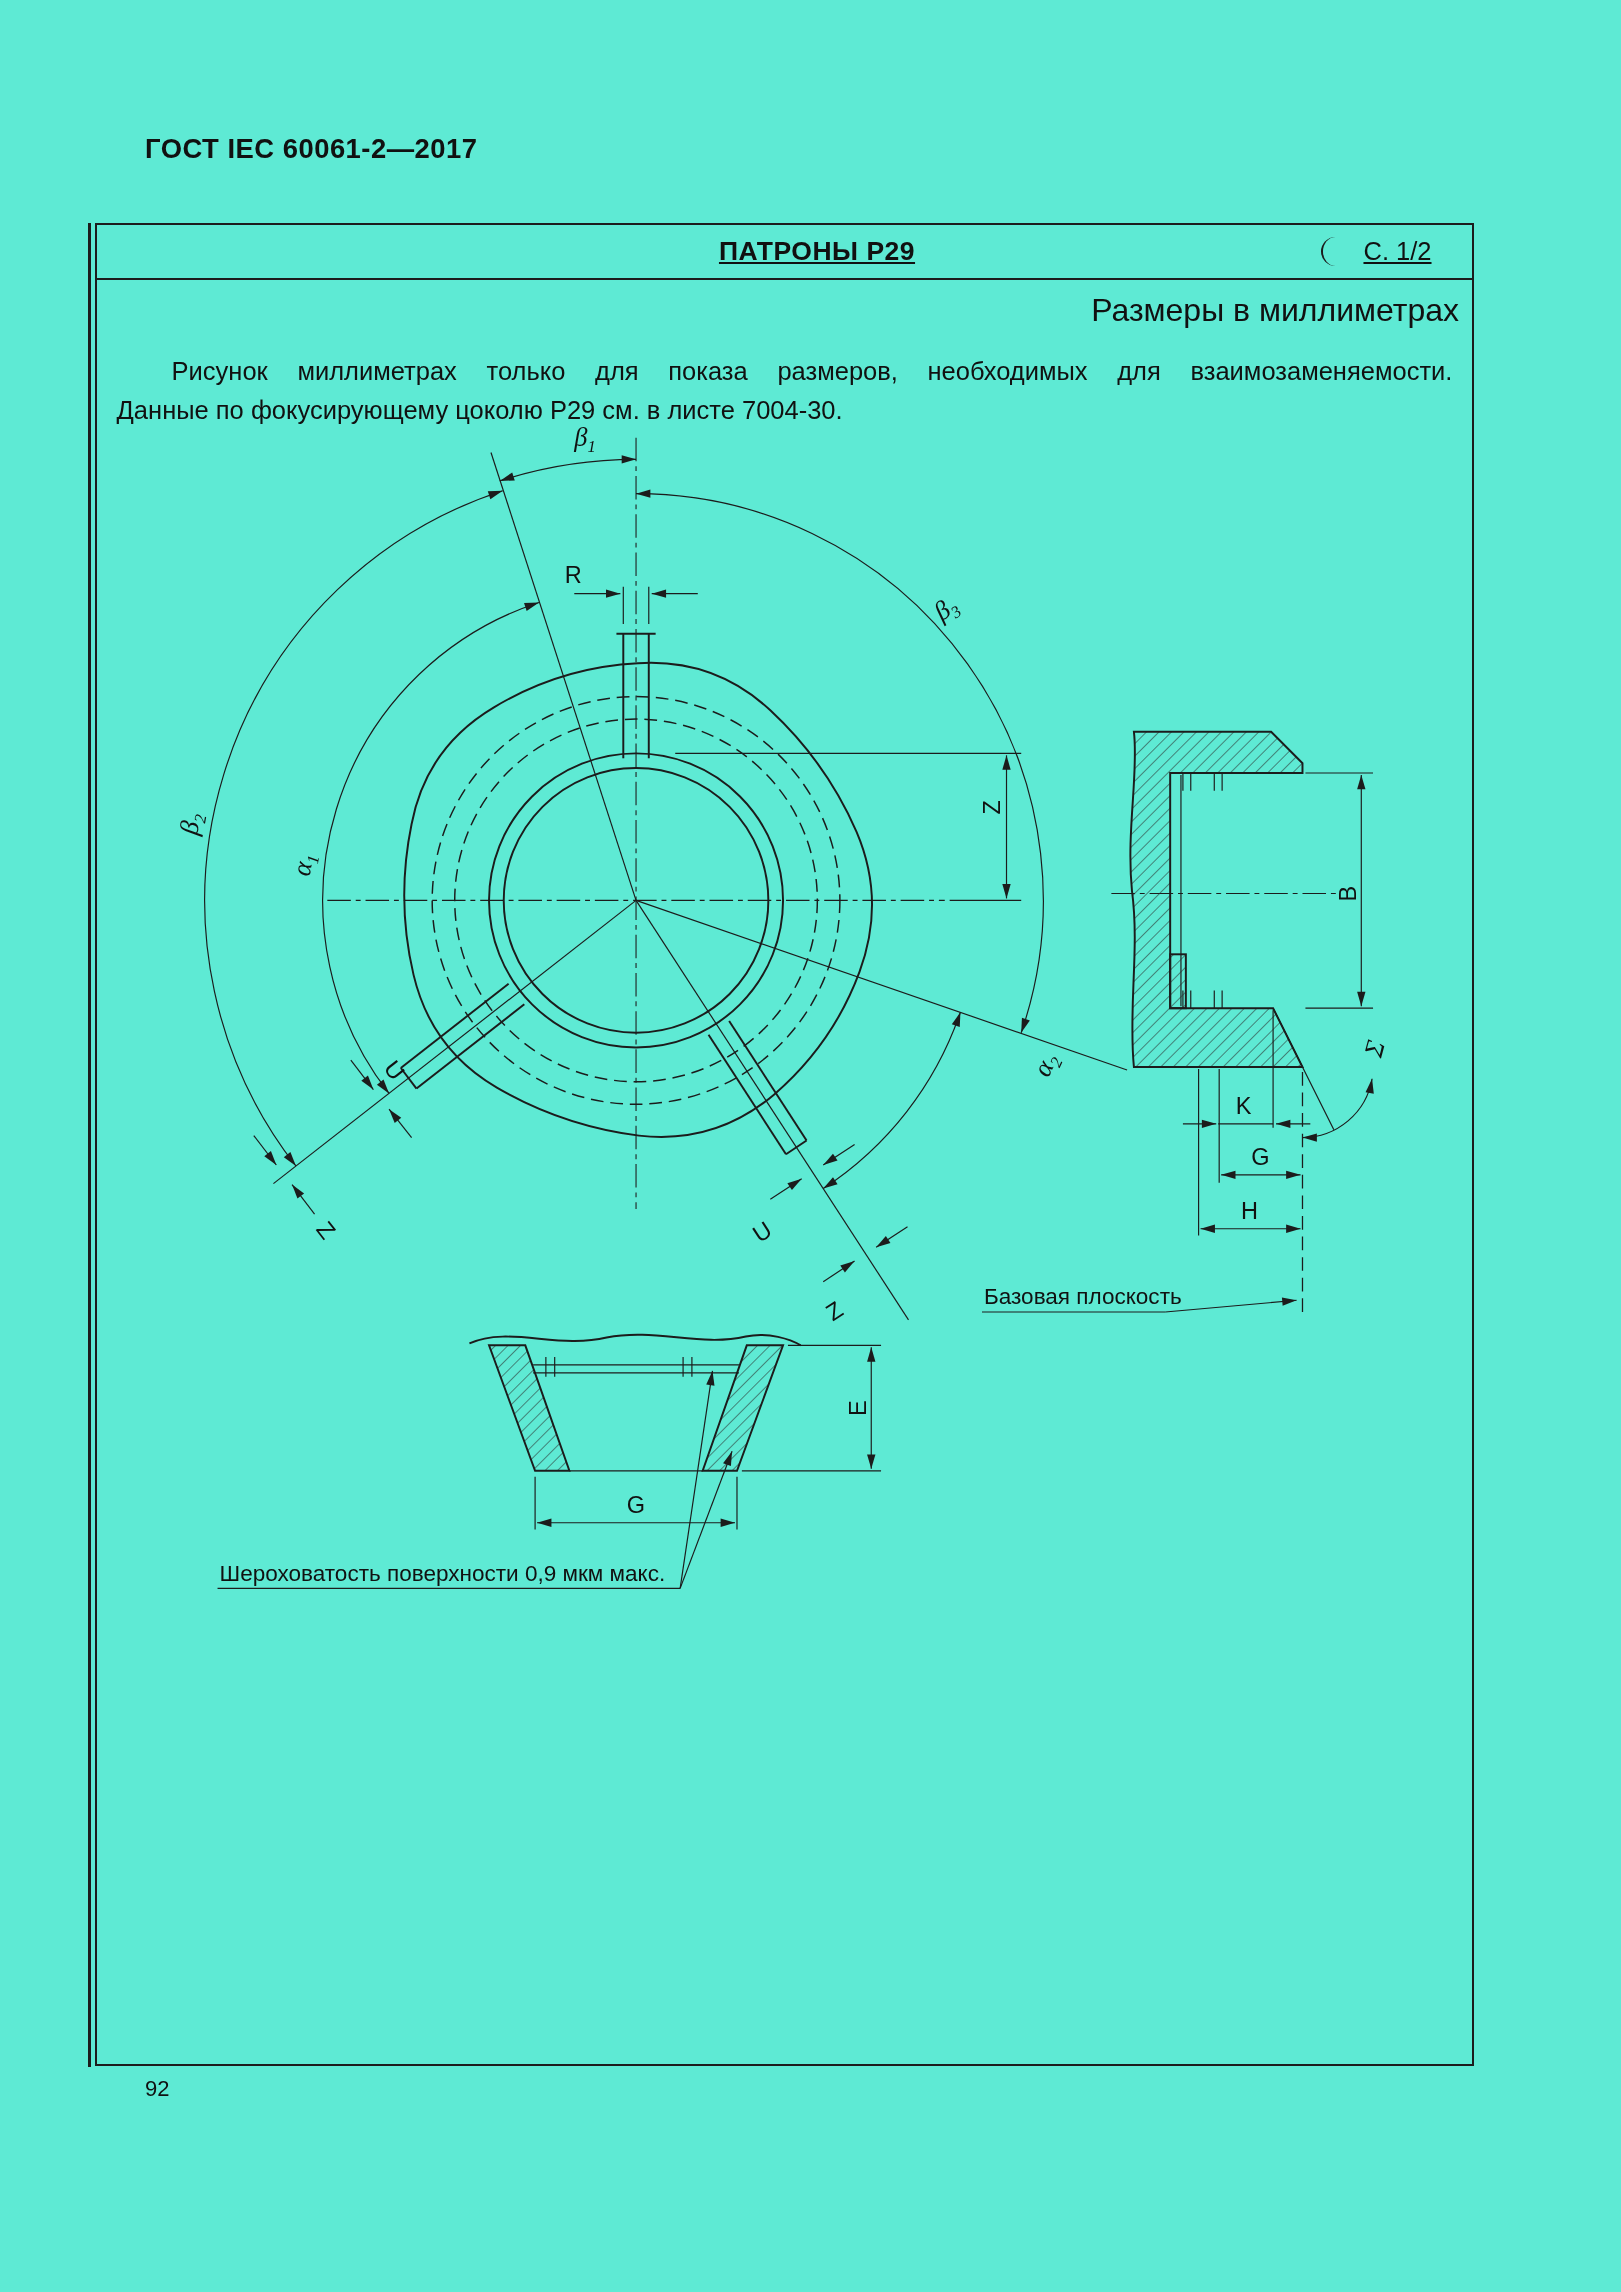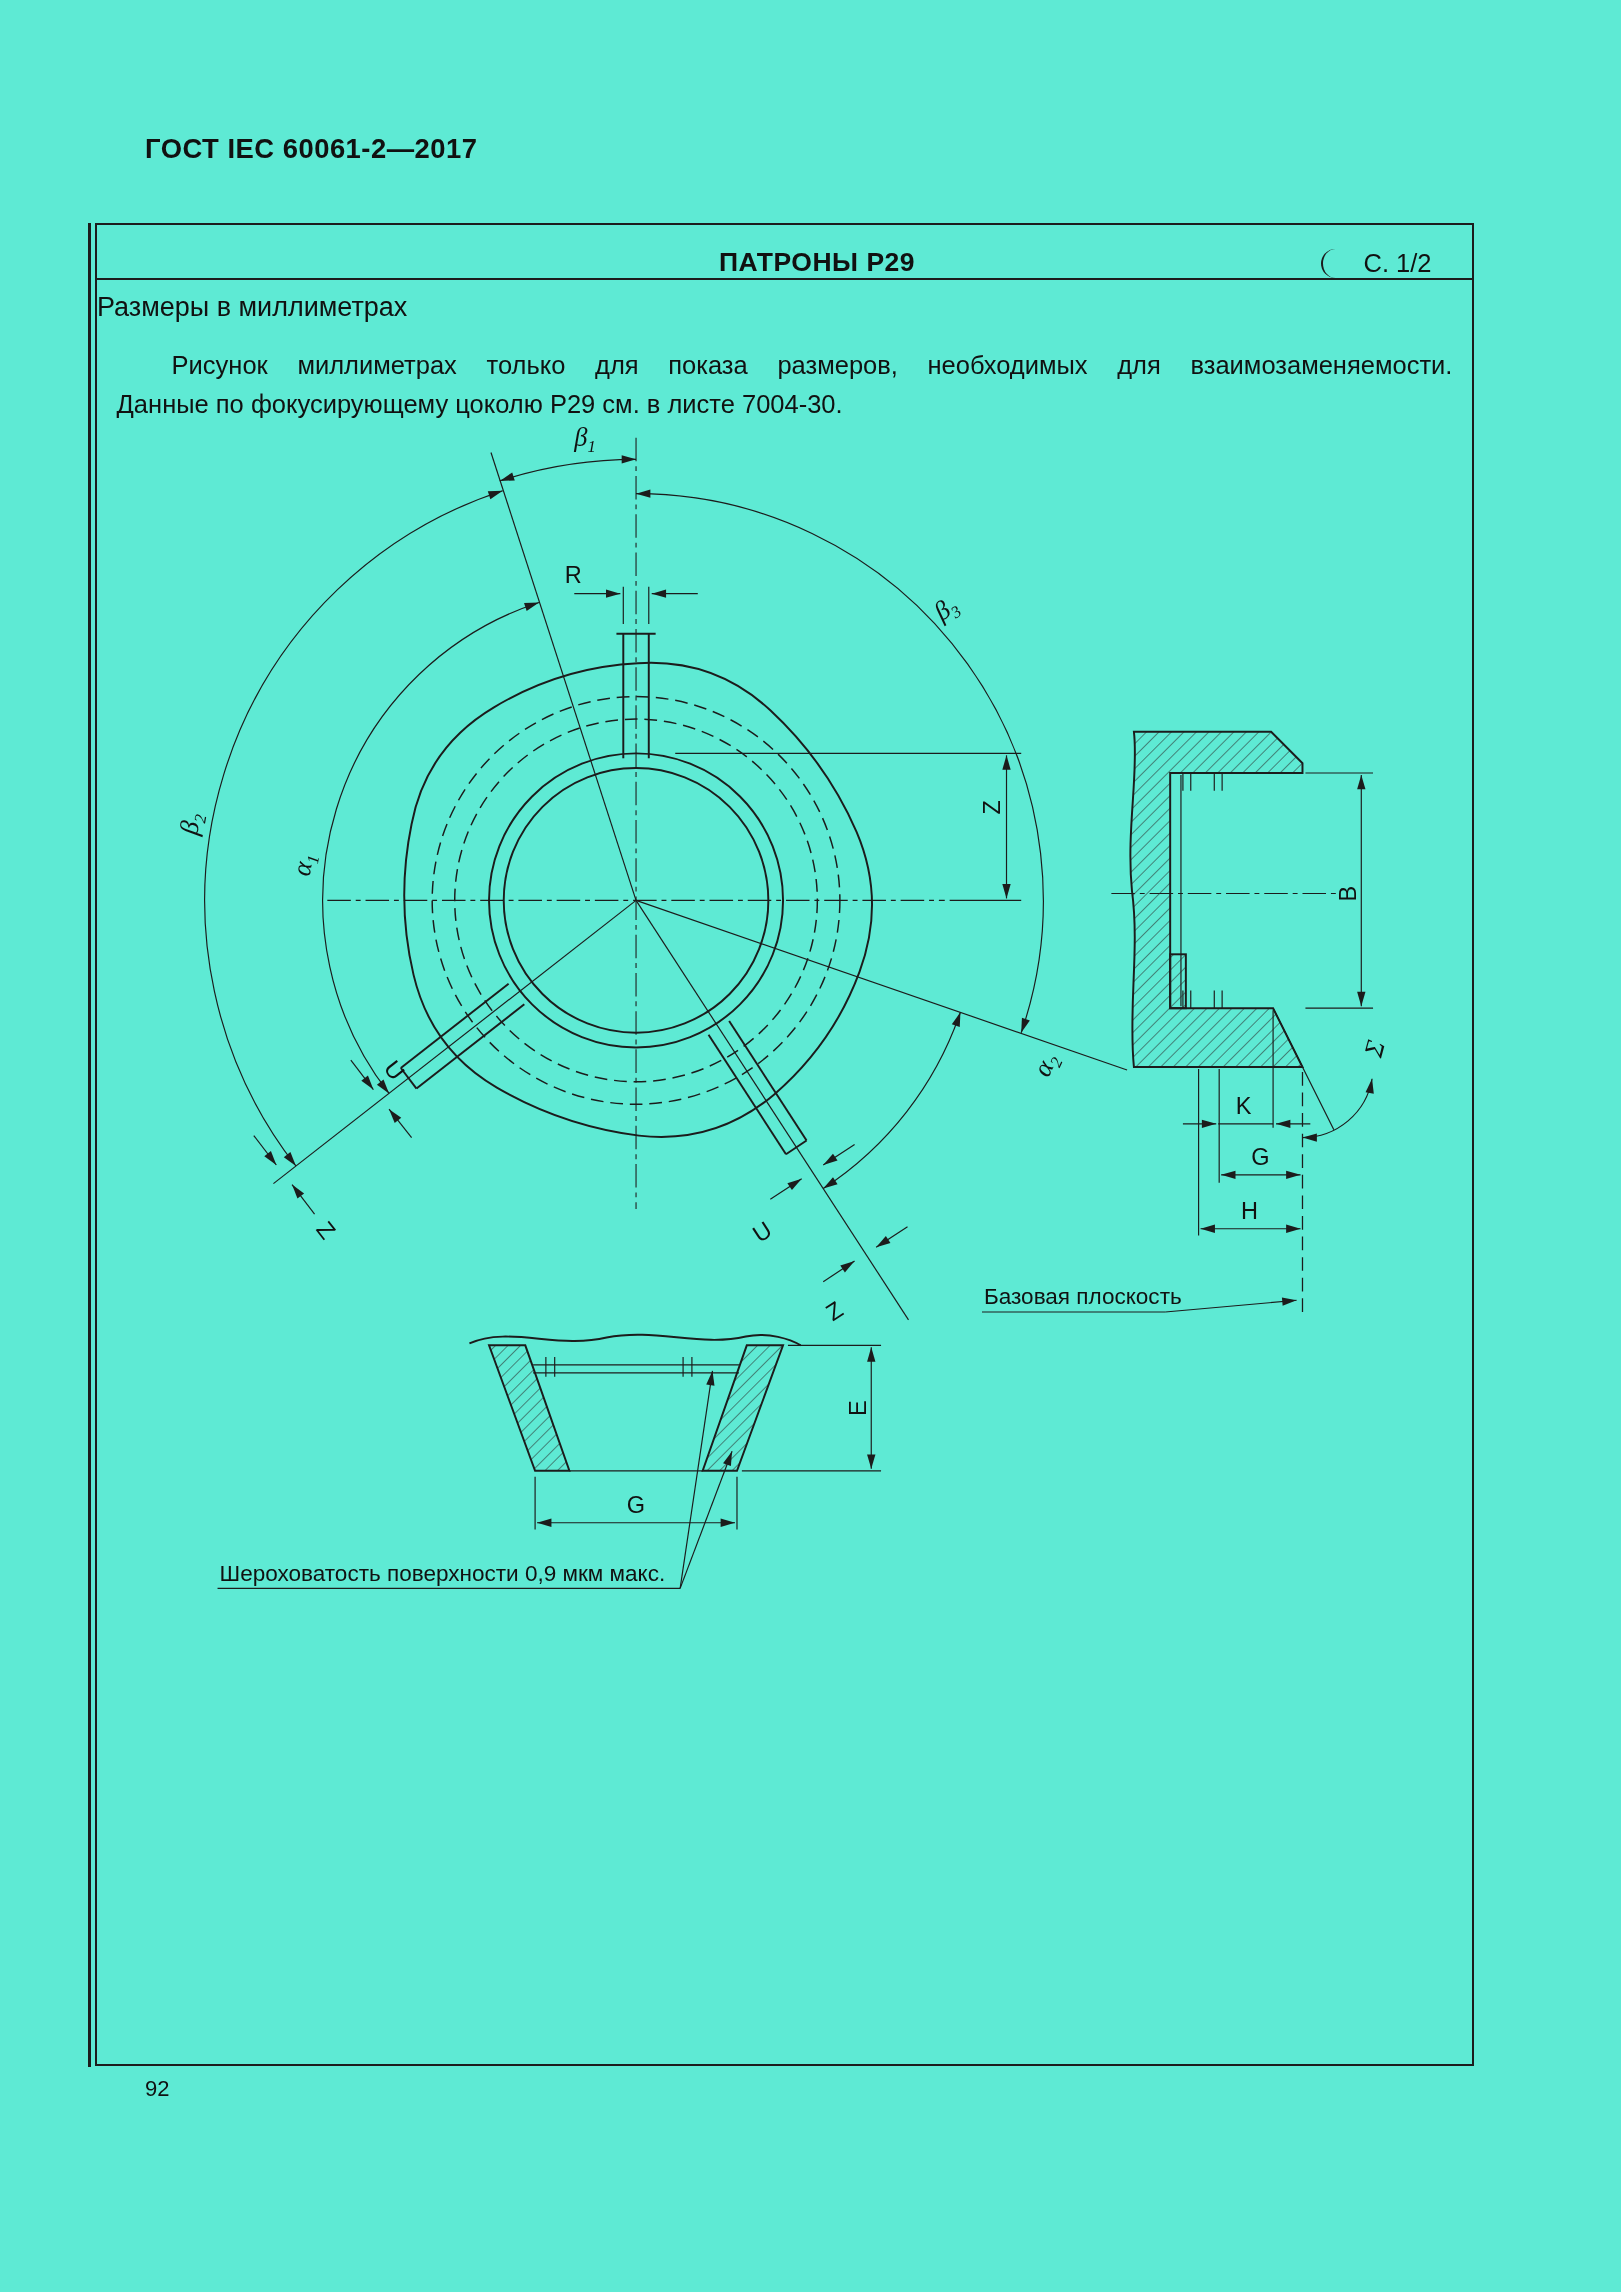--- a/index.html
+++ b/index.html
@@ -1,26 +1,26 @@
 <!DOCTYPE html>
 <html><head>
 <meta charset="utf-8">
 <style>
   html,body{margin:0;padding:0;background:#e8e8e8;}
   .page{position:relative;width:1621px;height:2293px;background:#5eead4;overflow:hidden;
         font-family:"Liberation Sans",sans-serif;color:#111;}
   .doc-number{position:absolute;left:145px;top:133px;font-size:27.4px;font-weight:bold;letter-spacing:0.5px;}
   .outer-line{position:absolute;left:88px;top:223px;width:2.9px;height:1844px;background:#1c1c1c;}
   .frame{position:absolute;left:95px;top:223px;width:1375px;height:1839px;border:2.5px solid #1c1c1c;}
-  .title-row{display:flex;height:53px;border-bottom:2.5px solid #1c1c1c;align-items:flex-end;}
+  .title-row{display:flex;height:53px;border-bottom:2.5px solid #1c1c1c;align-items:center;text-decoration:underline;}
   .cell-left{width:214px;border-right:2px solid #1c1c1c;}
   .cell-title{flex:1;display:flex;align-items:center;justify-content:center;
               font-size:26.5px;font-weight:bold;letter-spacing:0.5px;}
   .cell-ref{width:149px;border-left:2px solid #1c1c1c;display:flex;align-items:center;justify-content:center;font-size:25.5px;border-radius:19px;}
-  .units{margin-top:11.8px;padding-right:22px;text-align:left;font-size:27px;}
+  .units{margin-top:11.8px;padding-right:13px;text-align:right;font-size:32px;}
   .desc{margin:23.5px 19.6px 0 19.6px;font-size:25.5px;line-height:1.5;}
   .desc-line1{text-align:justify;text-align-last:justify;text-indent:55px;}
   .desc-line2{text-align:left;}
   .drawing{position:absolute;left:49px;top:97px;}
   .footer-row{position:absolute;left:0;right:0;bottom:0;height:53px;border-top:2.5px solid #1c1c1c;
               display:flex;align-items:center;justify-content:center;font-size:26.5px;font-weight:bold;}
   .page-number{position:absolute;left:145px;top:2076px;font-size:22px;}
 
   
   .s2{stroke:#1c1c1c;stroke-width:2;fill:none;}

